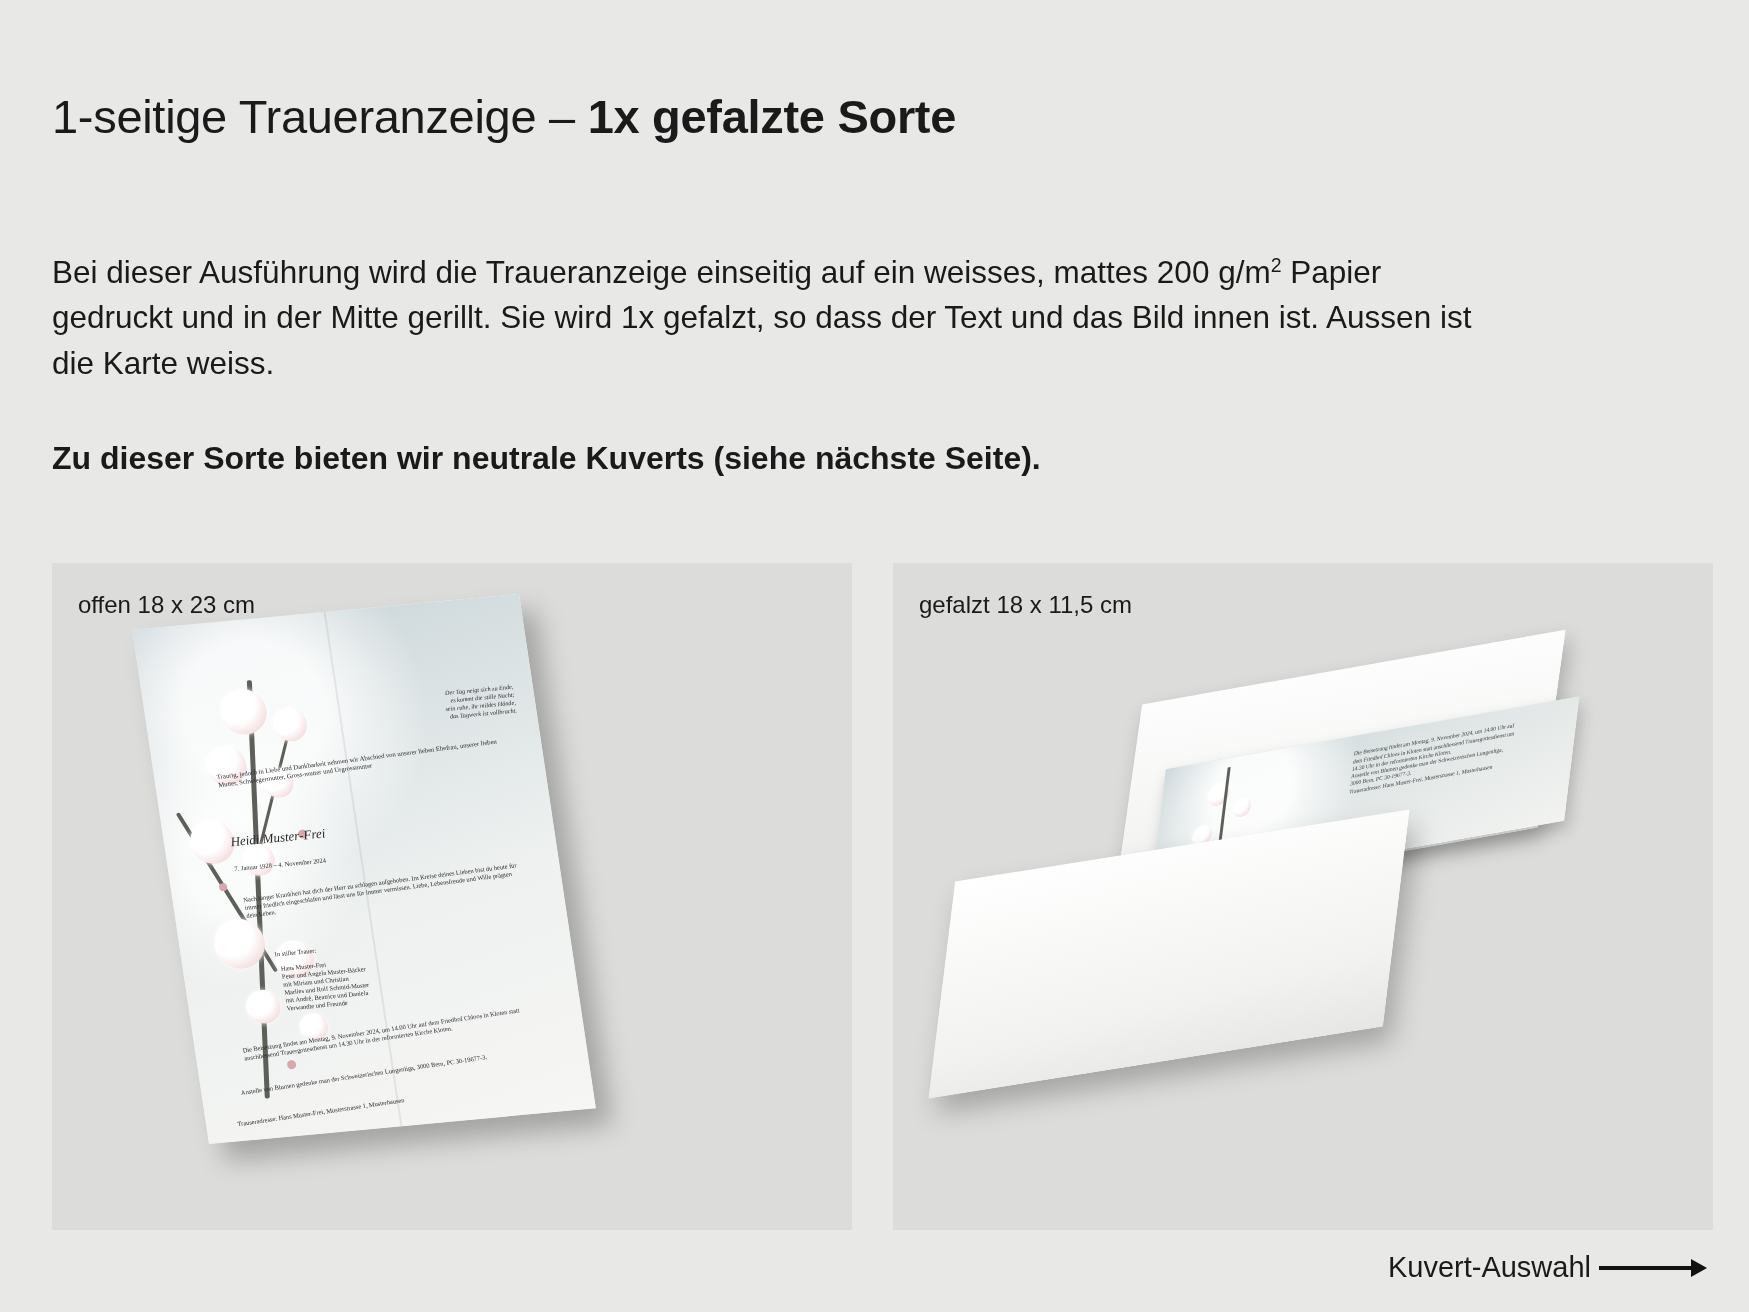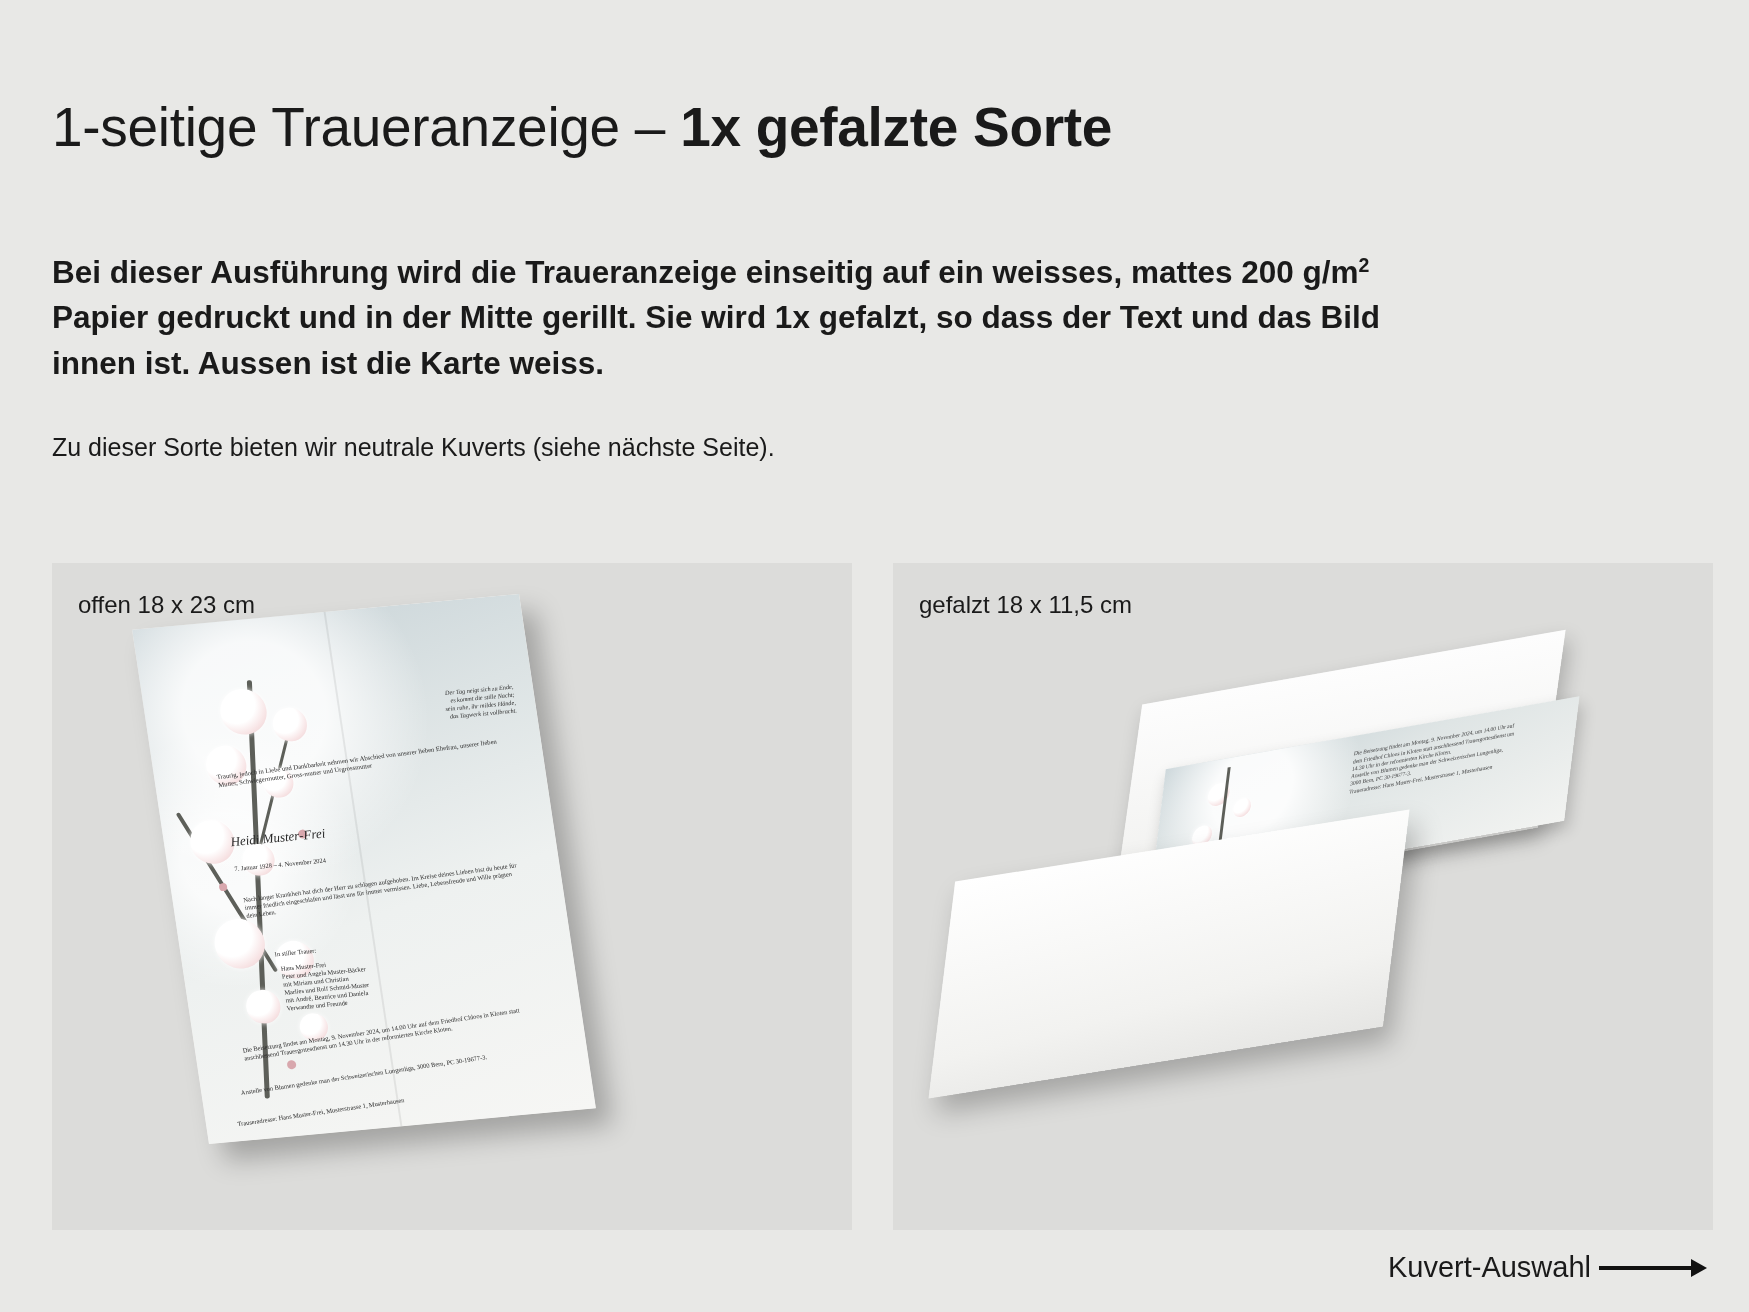--- a/index.html
+++ b/index.html
@@ -20,50 +20,50 @@
   .page {
     position: absolute;
     inset: 0;
   }
 
   
   .page-title {
     position: absolute;
     left: 52px;
     top: 58px;
-    font-size: 55px;
+    font-size: 47px;
     letter-spacing: -0.3px;
     white-space: nowrap;
     text-align: right;
   }
   .page-title .light { font-weight: 400; }
   .page-title .bold  { font-weight: 700; }
 
   
   .intro {
     position: absolute;
     left: 52px;
     top: 218px;
     width: 1420px;
     font-size: 31.5px;
     line-height: 1.45;
-    font-weight: 700;
+    font-weight: 400;
   }
   .intro sup {
     font-size: 0.62em;
     vertical-align: super;
     line-height: 0;
   }
   .intro-bold {
     position: absolute;
     left: 52px;
     top: 408px;
     width: 1420px;
-    font-size: 25px;
-    font-weight: 400;
+    font-size: 32px;
+    font-weight: 700;
   }
 
   
   .panel {
     position: absolute;
     top: 563px;
     height: 667px;
     background: #dcdcda;
     overflow: hidden;
   }

